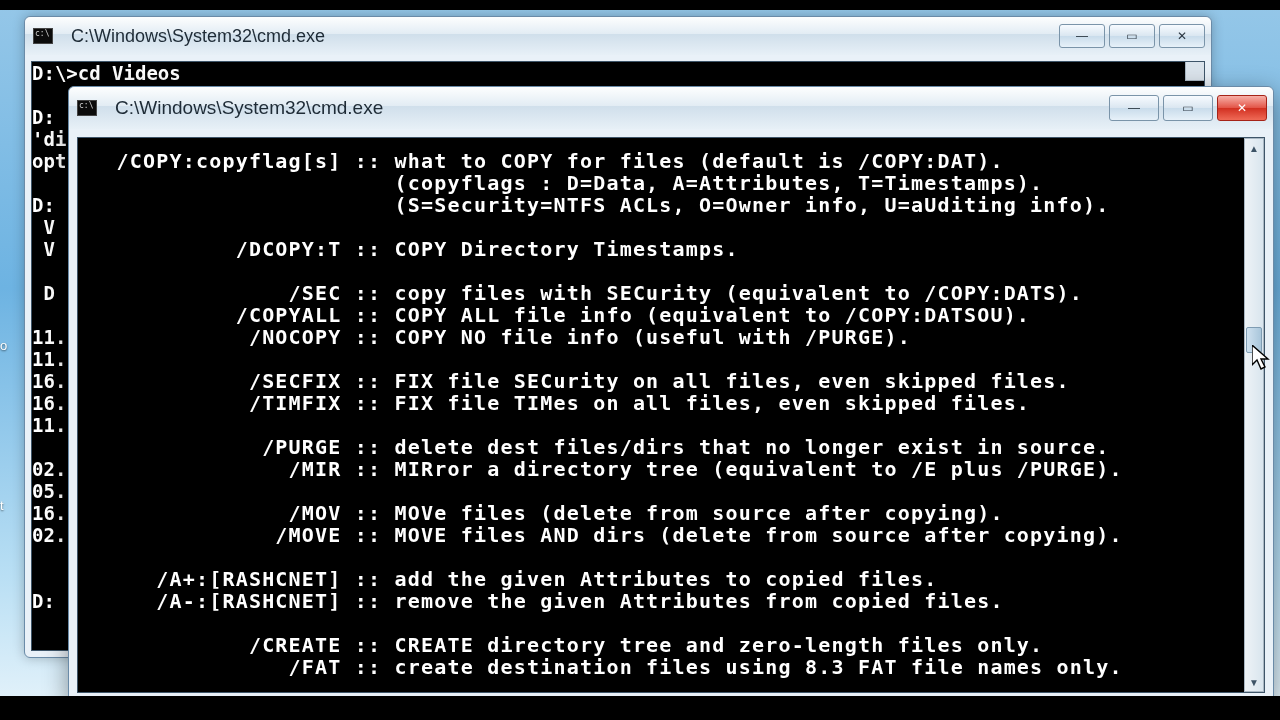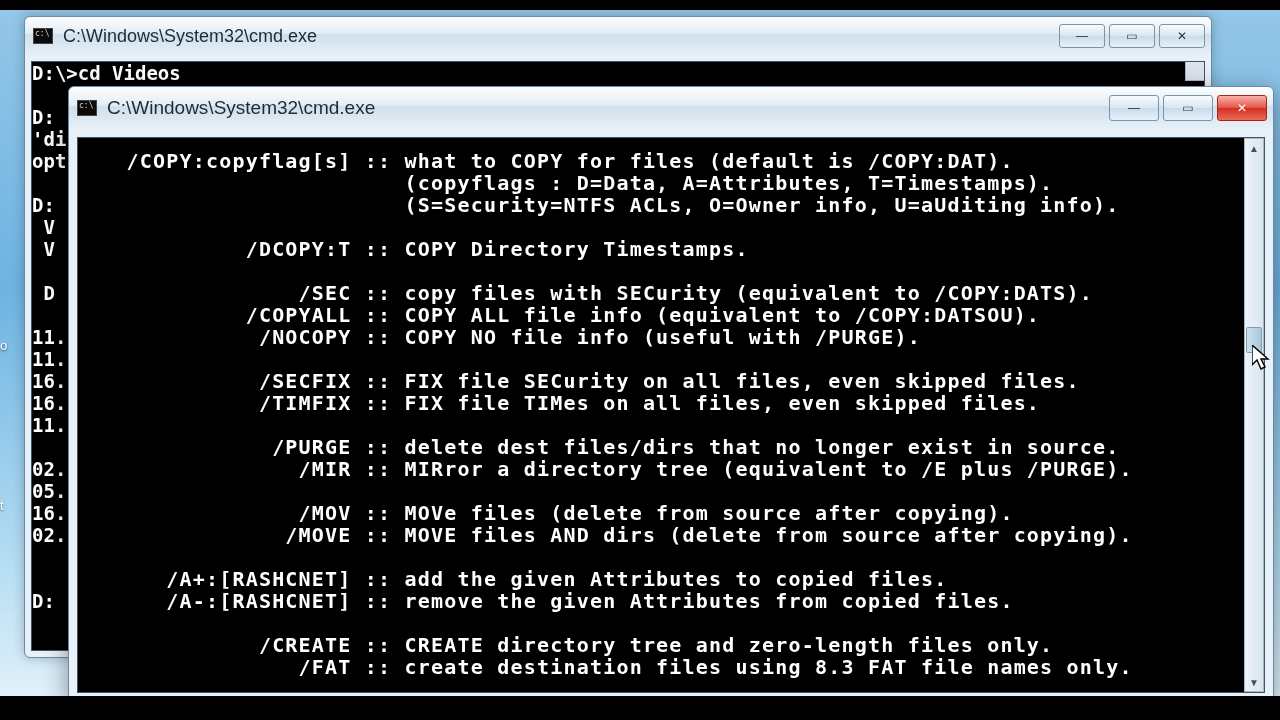--- a/index.html
+++ b/index.html
@@ -40,20 +40,21 @@
   }
   .titlebar {
     height: 38px;
     border-radius: 6px 6px 0 0;
     background: linear-gradient(#fdfefe,#e2ecf4 45%,#d0dfeb 46%,#e7f0f7);
     display: flex;
     align-items: center;
     padding: 0 6px 0 8px;
     position: relative;
     box-sizing: border-box;
+    gap: 8px;
   }
   .title-icon {
     width: 18px; height: 14px;
     background: #0b0b0b;
     border: 1px solid #444;
     position: relative;
     margin-right: 10px;
   }
   .title-icon::after{
     content:"c:\\";
@@ -131,21 +132,21 @@
     background: #000;
     color: #fff;
     font-family: "Consolas","Lucida Console",monospace;
     font-weight: bold;
     font-size: 20px;
     line-height: 22px;
     letter-spacing: 1.2px;
     white-space: pre;
     overflow: hidden;
     border: 1px solid #3e5569;
-    padding: 12px 8px 0 22px;
+    padding: 12px 8px 0 12px;
     box-sizing: border-box;
   }
   .vscroll {
     position: absolute;
     right: 9px;
     top: 51px;
     bottom: 9px;
     width: 20px;
     background: linear-gradient(90deg,#eef3f7,#d9e5ee);
     border: 1px solid #aab8c4;

